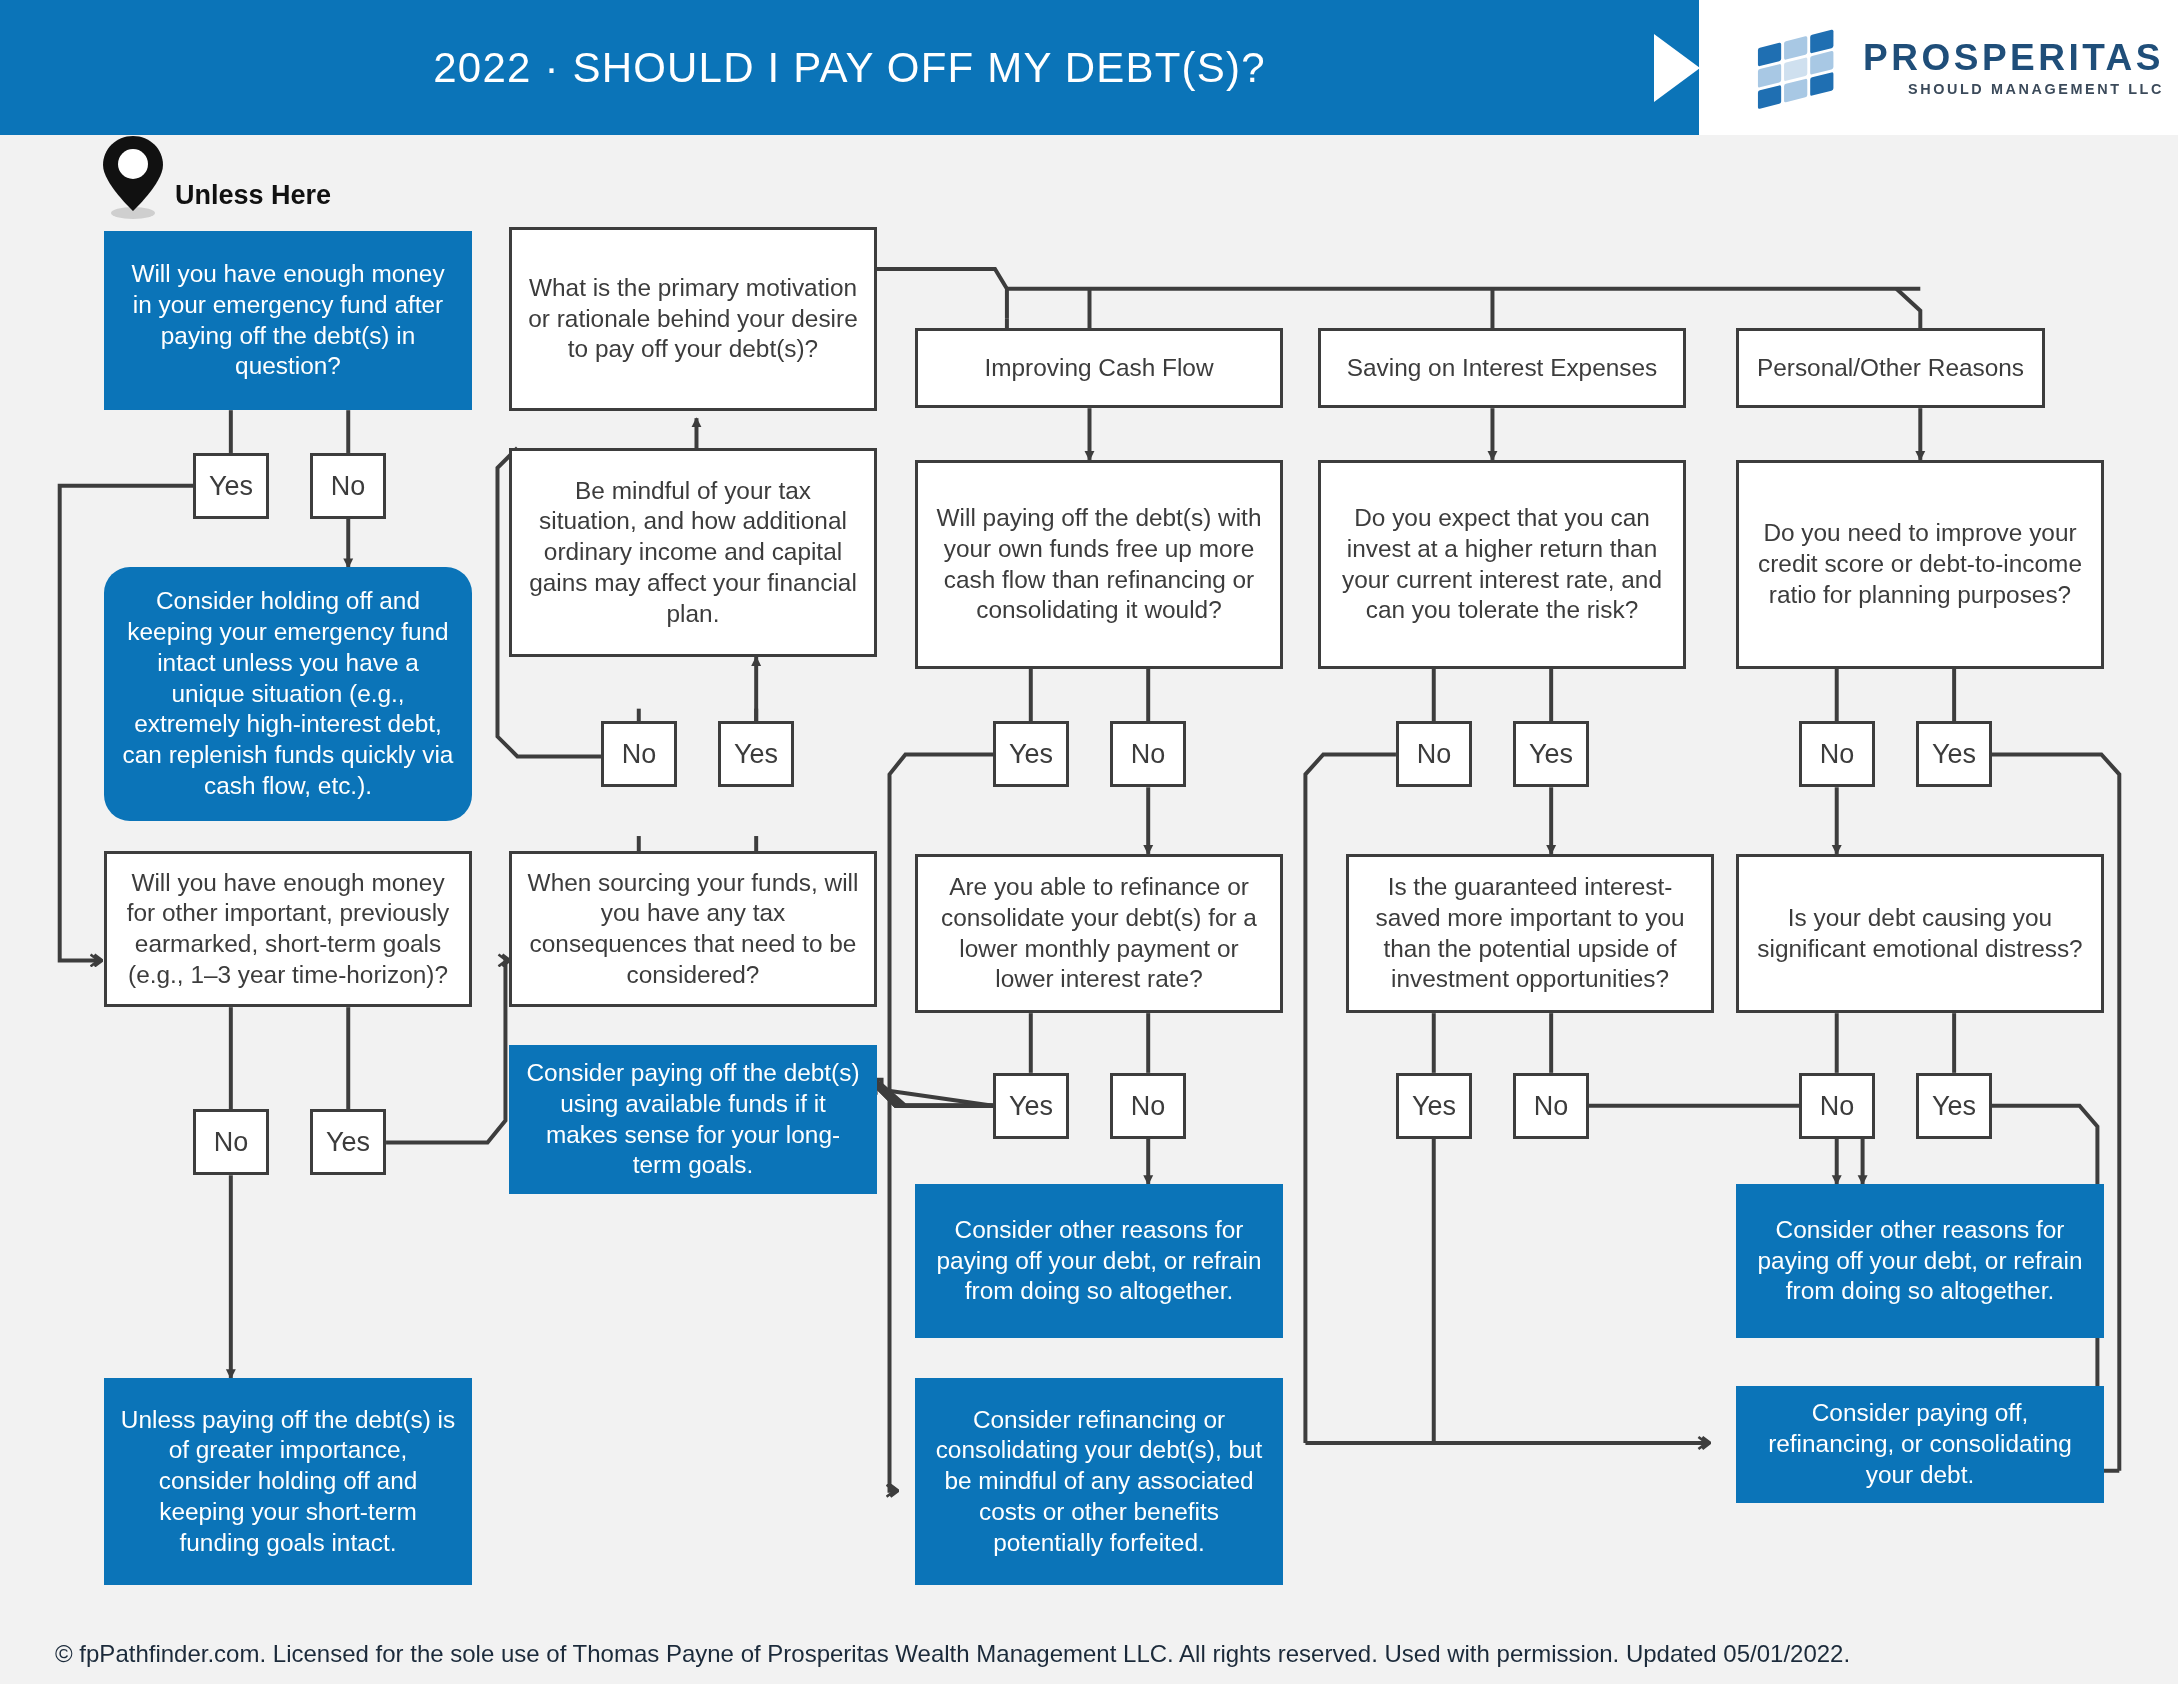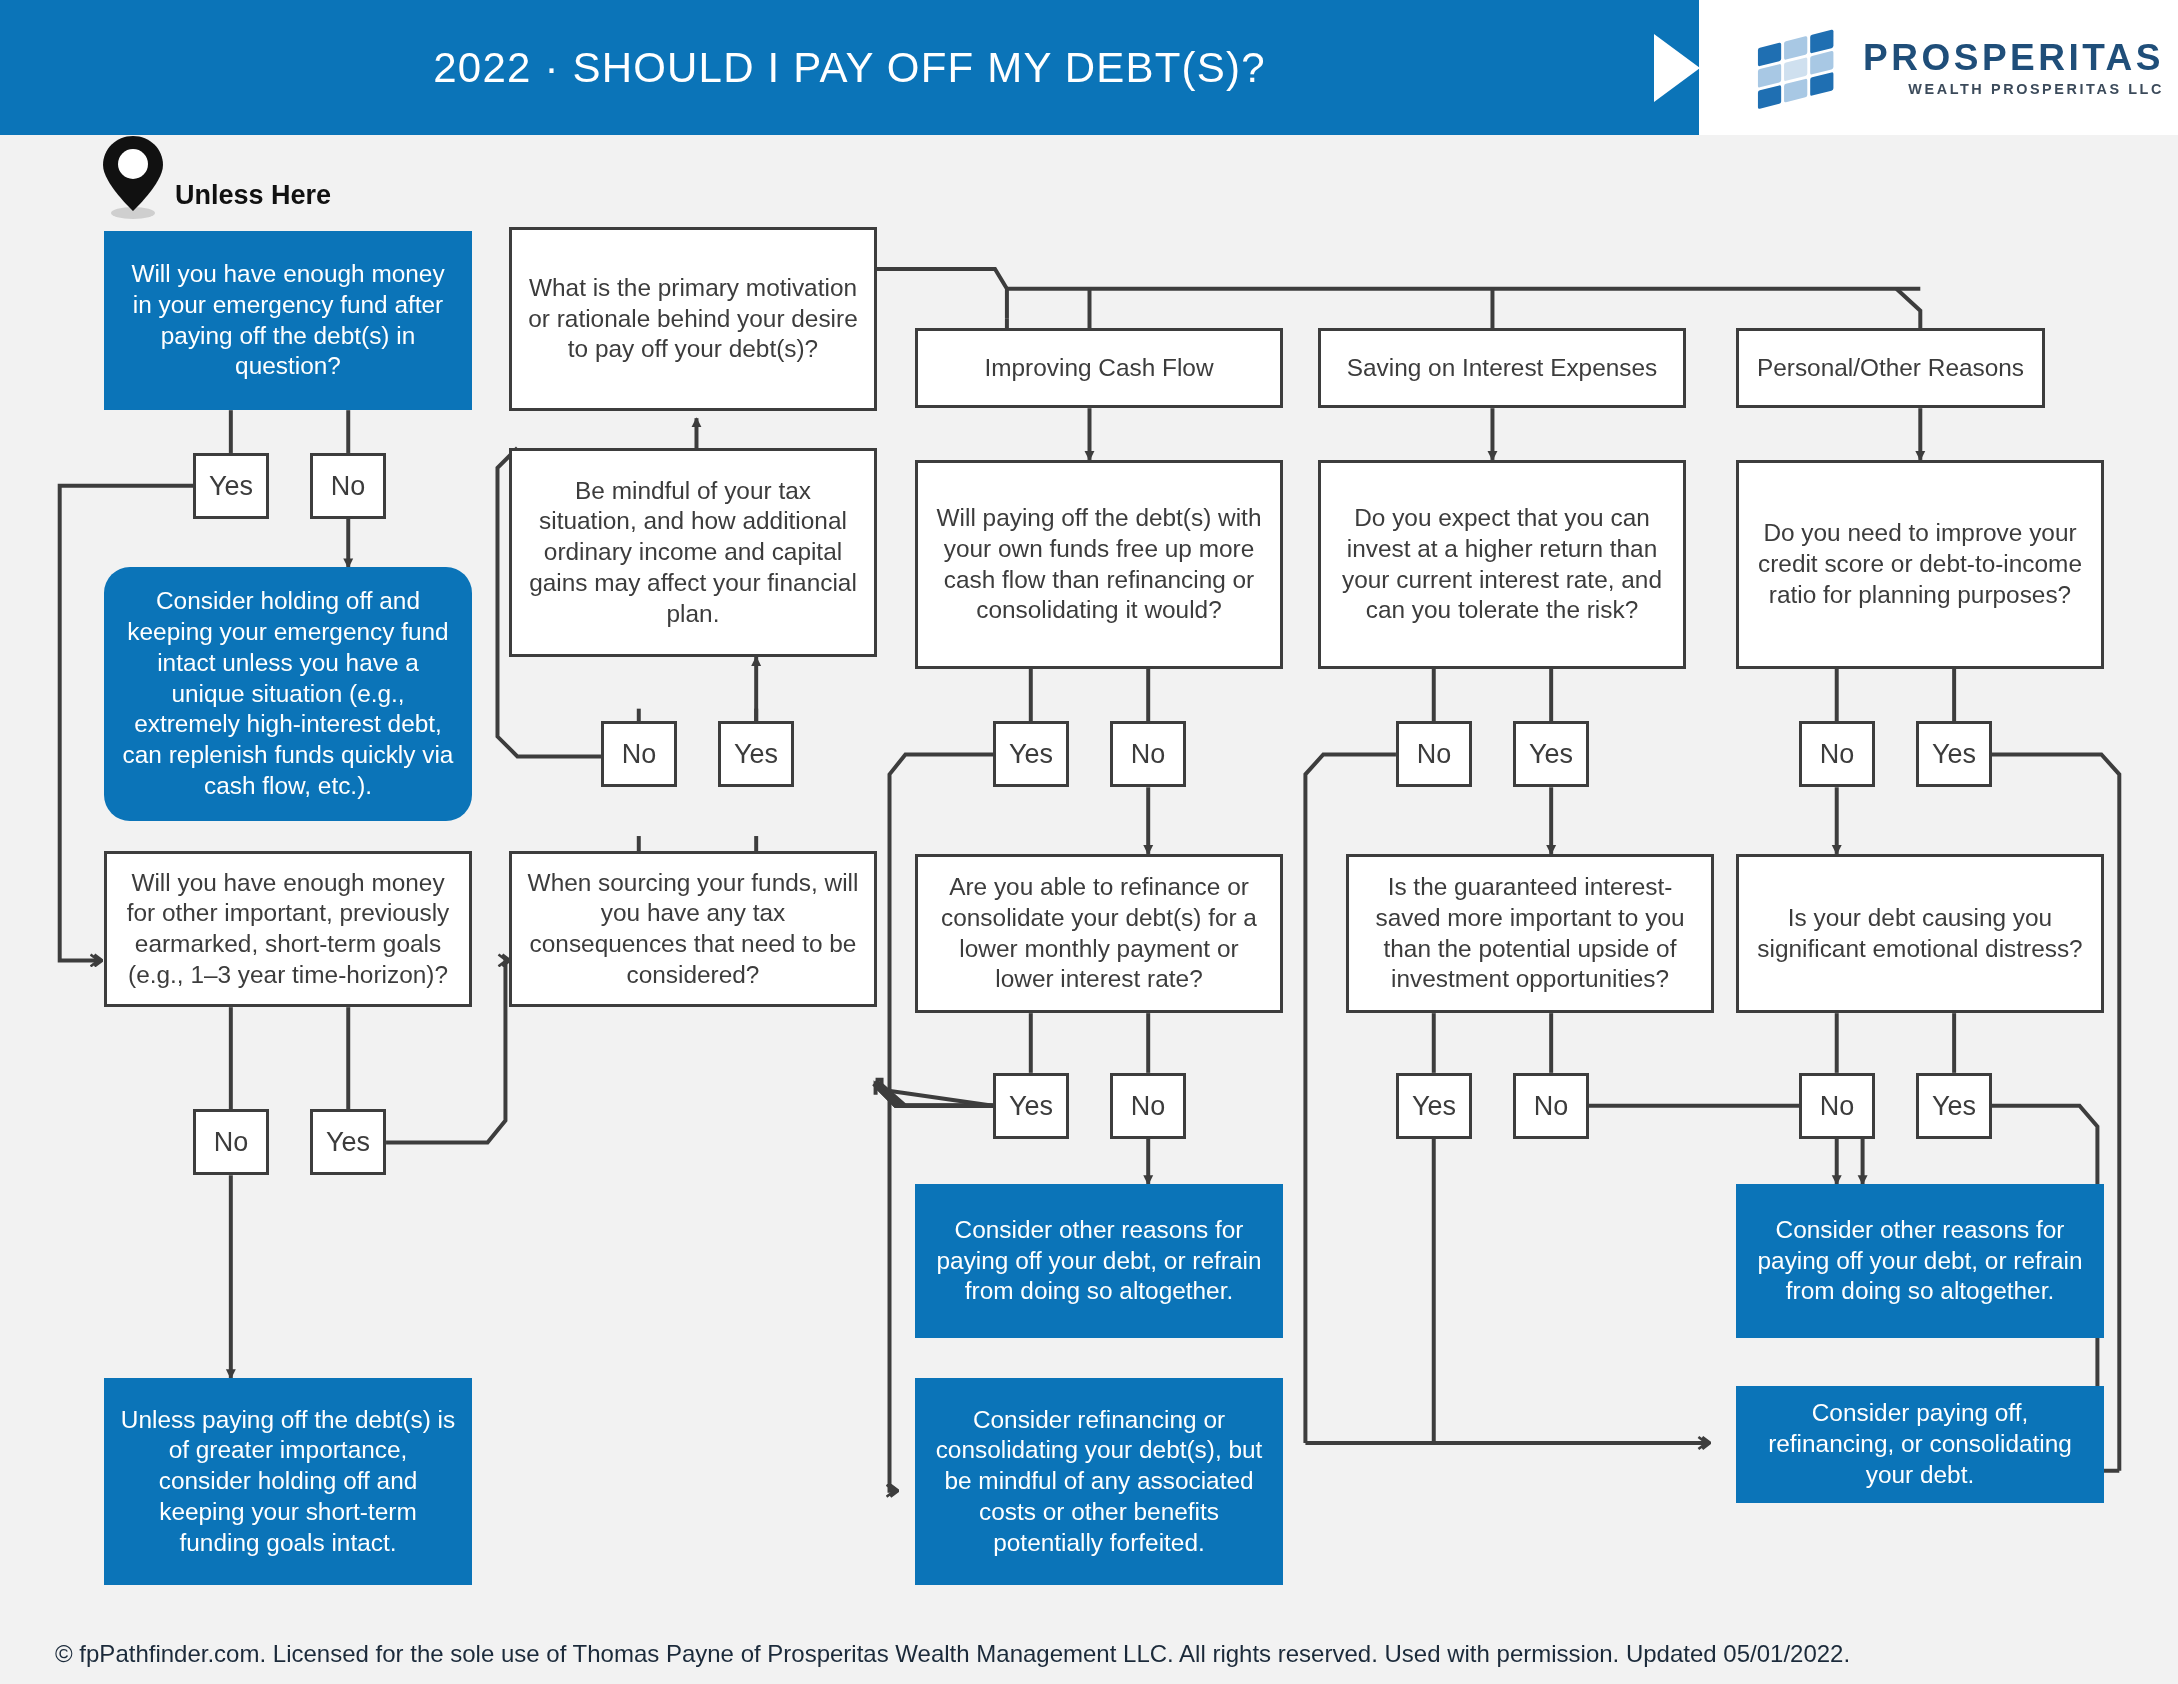--- a/index.html
+++ b/index.html
@@ -58,21 +58,21 @@
         <rect x="2" y="46" width="24" height="19" rx="2" fill="#a8c8e4"></rect>
         <rect x="29" y="46" width="24" height="19" rx="2" fill="#cfe0ef"></rect>
         <rect x="56" y="46" width="24" height="19" rx="2" fill="#a8c8e4"></rect>
         <rect x="2" y="68" width="24" height="19" rx="2" fill="#1f6fb2"></rect>
         <rect x="29" y="68" width="24" height="19" rx="2" fill="#a8c8e4"></rect>
         <rect x="56" y="68" width="24" height="19" rx="2" fill="#1f6fb2"></rect>
       </g>
     </svg>
     <div class="logo-txt">
       <div class="logo-name">PROSPERITAS</div>
-      <div class="logo-sub">WEALTH PROSPERITAS LLC</div>
+      <div class="logo-sub">SHOULD MANAGEMENT LLC</div>
     </div>
   </div>
 
   <svg class="pin" width="62" height="84" viewBox="0 0 62 84">
     <ellipse cx="31" cy="78" rx="22" ry="6" fill="#cfcfcf"></ellipse>
     <path d="M31 1 C14 1 1 14 1 30 C1 48 31 76 31 76 C31 76 61 48 61 30 C61 14 48 1 31 1 Z" fill="#111"></path>
     <circle cx="31" cy="29" r="15" fill="#fff"></circle>
   </svg>
   <div class="start-label">Unless Here</div>
 
@@ -180,20 +180,21 @@
   <div class="node white" style="left:104px;top:851px;width:368px;height:156px;">Will you have enough money for other important, previously earmarked, short-term goals (e.g., 1–3 year time-horizon)?</div>
   <div class="node yn" style="left:193px;top:1109px;width:76px;height:66px;">No</div>
   <div class="node yn" style="left:310px;top:1109px;width:76px;height:66px;">Yes</div>
   <div class="node blue" style="left:104px;top:1378px;width:368px;height:207px;">Unless paying off the debt(s) is of greater importance, consider holding off and keeping your short-term funding goals intact.</div>
 
   <div class="node white" style="left:509px;top:227px;width:368px;height:184px;">What is the primary motivation or rationale behind your desire to pay off your debt(s)?</div>
   <div class="node white" style="left:509px;top:448px;width:368px;height:209px;">Be mindful of your tax situation, and how additional ordinary income and capital gains may affect your financial plan.</div>
   <div class="node yn" style="left:601px;top:721px;width:76px;height:66px;">No</div>
   <div class="node yn" style="left:718px;top:721px;width:76px;height:66px;">Yes</div>
   <div class="node white" style="left:509px;top:851px;width:368px;height:156px;">When sourcing your funds, will you have any tax consequences that need to be considered?</div>
+  <div class="node blue" style="left:509px;top:1045px;width:368px;height:149px;">Consider paying off the debt(s) using available funds if it makes sense for your long-term goals.</div>
 
   <div class="node white" style="left:915px;top:328px;width:368px;height:80px;">Improving Cash Flow</div>
   <div class="node white" style="left:915px;top:460px;width:368px;height:209px;">Will paying off the debt(s) with your own funds free up more cash flow than refinancing or consolidating it would?</div>
   <div class="node yn" style="left:993px;top:721px;width:76px;height:66px;">Yes</div>
   <div class="node yn" style="left:1110px;top:721px;width:76px;height:66px;">No</div>
   <div class="node white" style="left:915px;top:854px;width:368px;height:159px;">Are you able to refinance or consolidate your debt(s) for a lower monthly payment or lower interest rate?</div>
   <div class="node yn" style="left:993px;top:1073px;width:76px;height:66px;">Yes</div>
   <div class="node yn" style="left:1110px;top:1073px;width:76px;height:66px;">No</div>
   <div class="node blue" style="left:915px;top:1184px;width:368px;height:154px;">Consider other reasons for paying off your debt, or refrain from doing so altogether.</div>
   <div class="node white" style="left:1318px;top:328px;width:368px;height:80px;">Saving on Interest Expenses</div>

